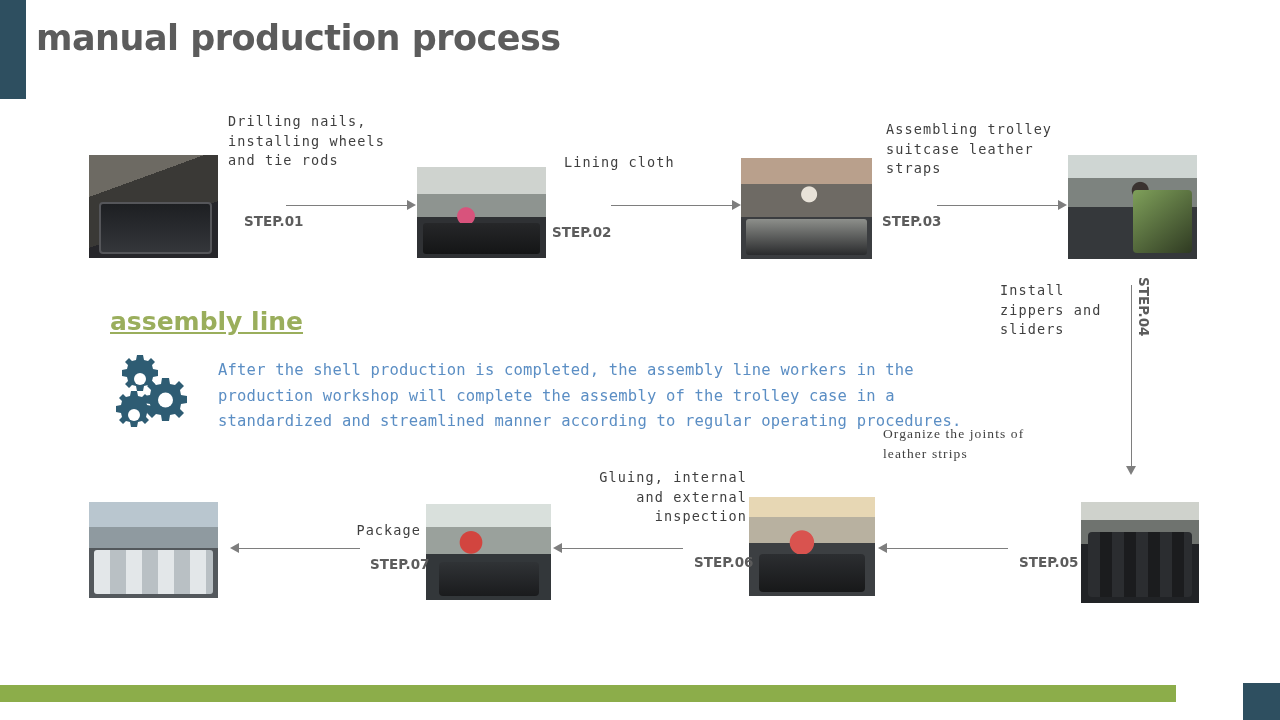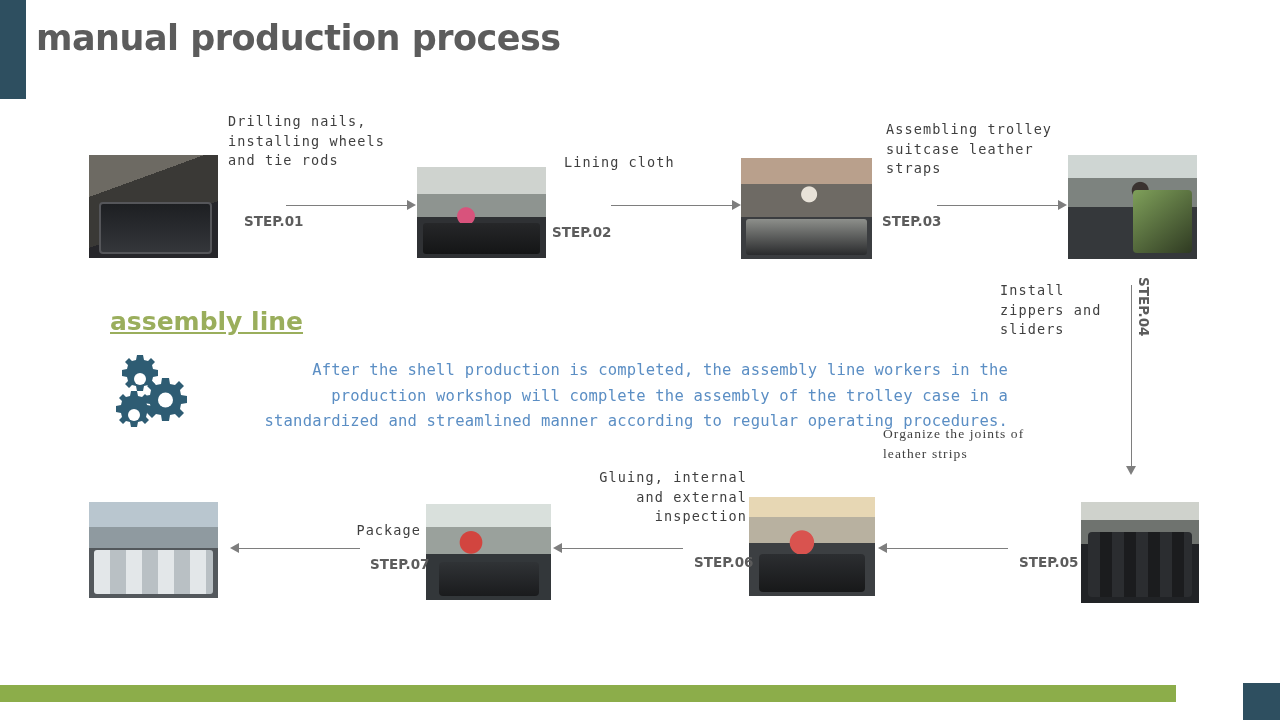--- a/index.html
+++ b/index.html
@@ -46,21 +46,20 @@
   }
 
   
   #assembly-paragraph {
     position:absolute; left:218px; top:358px; width:790px;
     font-family:"DejaVu Sans Mono", monospace;
     font-size:15.5px;
     line-height:25.5px;
     color:#5b8ec4;
     letter-spacing:0.2px;
-    text-align:right;
   }
 
   
   #gear-icon {
     position:absolute; left:112px; top:355px; width:92px; height:80px;
   }
 
   
   .photo {
     position:absolute;

